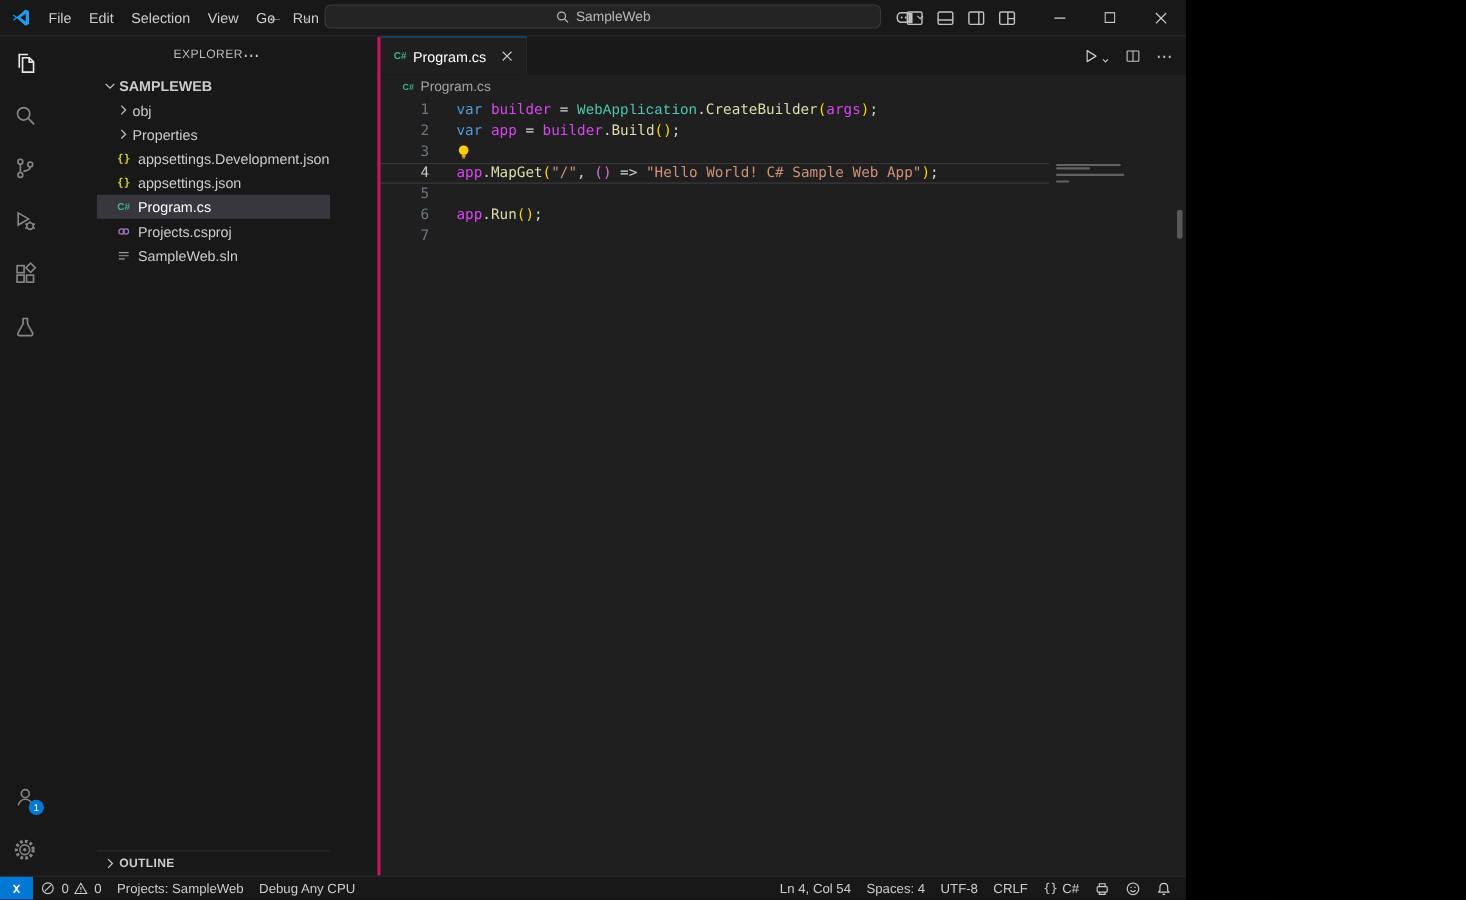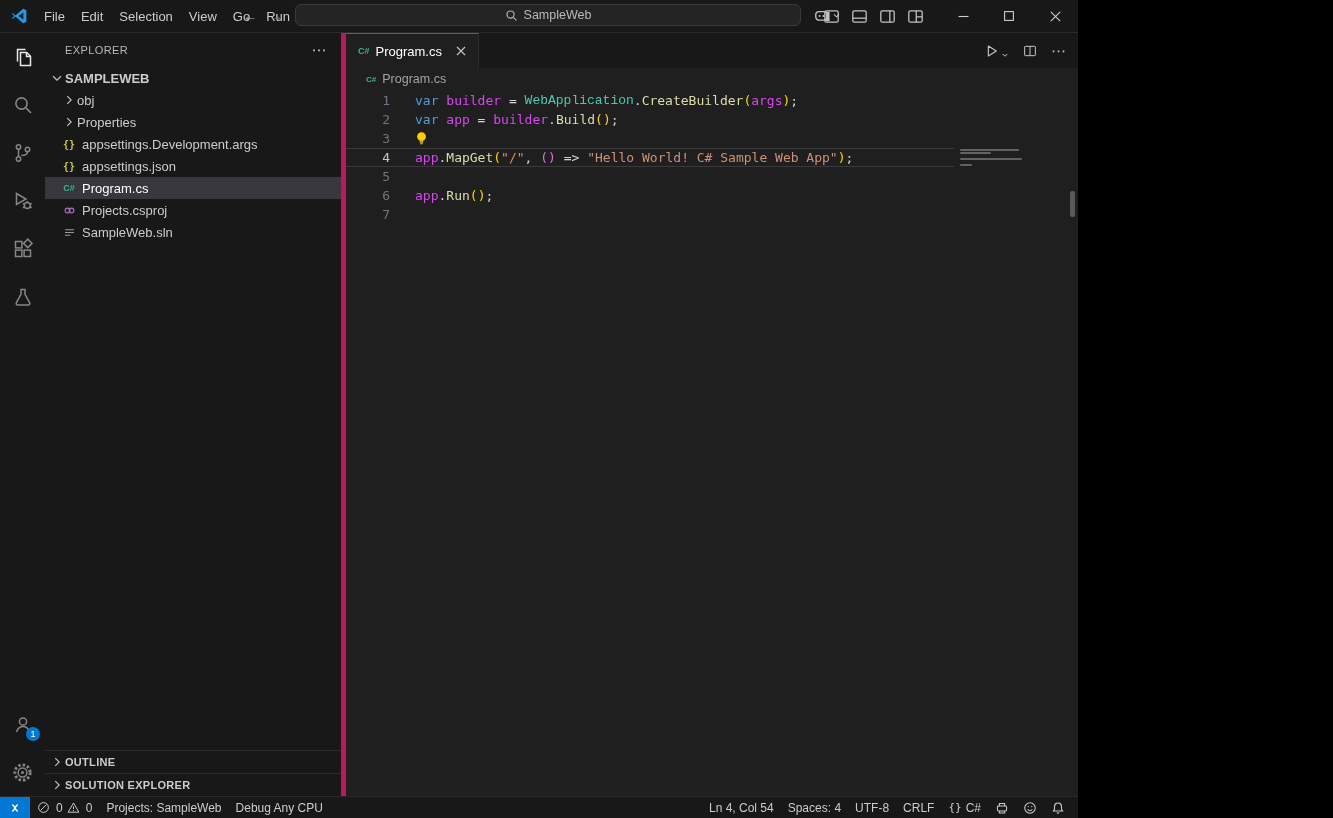--- a/index.html
+++ b/index.html
@@ -29,21 +29,21 @@
                display:flex;flex-direction:column;align-items:center;z-index:4;}
   .ab-item{width:45px;height:48px;display:flex;align-items:center;justify-content:center;
            color:#868686;position:relative;}
   .ab-item.active{color:#e7e7e7;}
   .ab-spacer{flex:1;}
   .badge{position:absolute;right:5px;bottom:7px;background:#0078d4;color:#fff;font-size:9px;
          min-width:14px;height:14px;border-radius:8px;display:flex;align-items:center;justify-content:center;}
 
   
   .sidebar{position:absolute;left:45px;top:33px;bottom:22px;width:301px;background:#181818;
-           border-right:5px solid #be185d;box-sizing:border-box;display:flex;flex-direction:column;z-index:3;}
+           border-right:3px solid #be185d;box-sizing:border-box;display:flex;flex-direction:column;z-index:3;align-items:center;}
   .sb-header{height:34px;flex:none;display:flex;align-items:center;padding:0 14px 0 20px;
              font-size:11px;letter-spacing:.4px;color:#b8b8b8;}
   .sb-more{margin-left:auto;font-size:15px;color:#cccccc;}
   .tree{flex:1;display:flex;flex-direction:column;font-size:13px;overflow:hidden;}
   .tree-row{height:22px;flex:none;display:flex;align-items:center;padding-left:16px;color:#cccccc;}
   .tree-row.root{padding-left:4px;font-weight:700;}
   .tree-row.selected{background:#37373d;color:#ffffff;}
   .chev{width:16px;flex:none;display:flex;align-items:center;justify-content:center;color:#c5c5c5;}
   .ficon{width:16px;flex:none;display:flex;align-items:center;justify-content:center;margin-right:5px;}
   .ficon.braces{color:#cbcb41;font-size:10px;font-weight:700;font-family:"DejaVu Sans Mono",monospace;}
@@ -284,21 +284,21 @@
       <div class="tree-row">
         <span class="chev">
           <svg width="14" height="14" viewBox="0 0 16 16" fill="none" stroke="currentColor" stroke-width="1.3">
               <path d="M6 3.5 10.5 8 6 12.5"></path>
             </svg>
         </span>
         <span class="lbl">Properties</span>
       </div>
       <div class="tree-row">
         <span class="ficon braces">{}</span>
-        <span class="lbl">appsettings.Development.args</span>
+        <span class="lbl">appsettings.Development.json</span>
       </div>
       <div class="tree-row">
         <span class="ficon braces">{}</span>
         <span class="lbl">appsettings.json</span>
       </div>
       <div class="tree-row selected">
         <span class="ficon cs">C#</span>
         <span class="lbl">Program.cs</span>
       </div>
       <div class="tree-row">
@@ -319,28 +319,20 @@
         <span class="lbl">SampleWeb.sln</span>
       </div>
       <div class="tree-spacer"></div>
       <div class="sb-section">
         <span class="chev">
           <svg width="14" height="14" viewBox="0 0 16 16" fill="none" stroke="currentColor" stroke-width="1.3">
               <path d="M6 3.5 10.5 8 6 12.5"></path>
             </svg>
         </span>
         <span>OUTLINE</span>
-      </div>
-      <div class="sb-section">
-        <span class="chev">
-          <svg width="14" height="14" viewBox="0 0 16 16" fill="none" stroke="currentColor" stroke-width="1.3">
-              <path d="M6 3.5 10.5 8 6 12.5"></path>
-            </svg>
-        </span>
-        <span>SOLUTION EXPLORER</span>
       </div>
     </div>
   </div>
 
   <div class="editor">
     <div class="tabbar">
       <div class="tab">
         <span class="tab-icon">C#</span>
         <span class="tab-label">Program.cs</span>
         <span class="tab-close">

